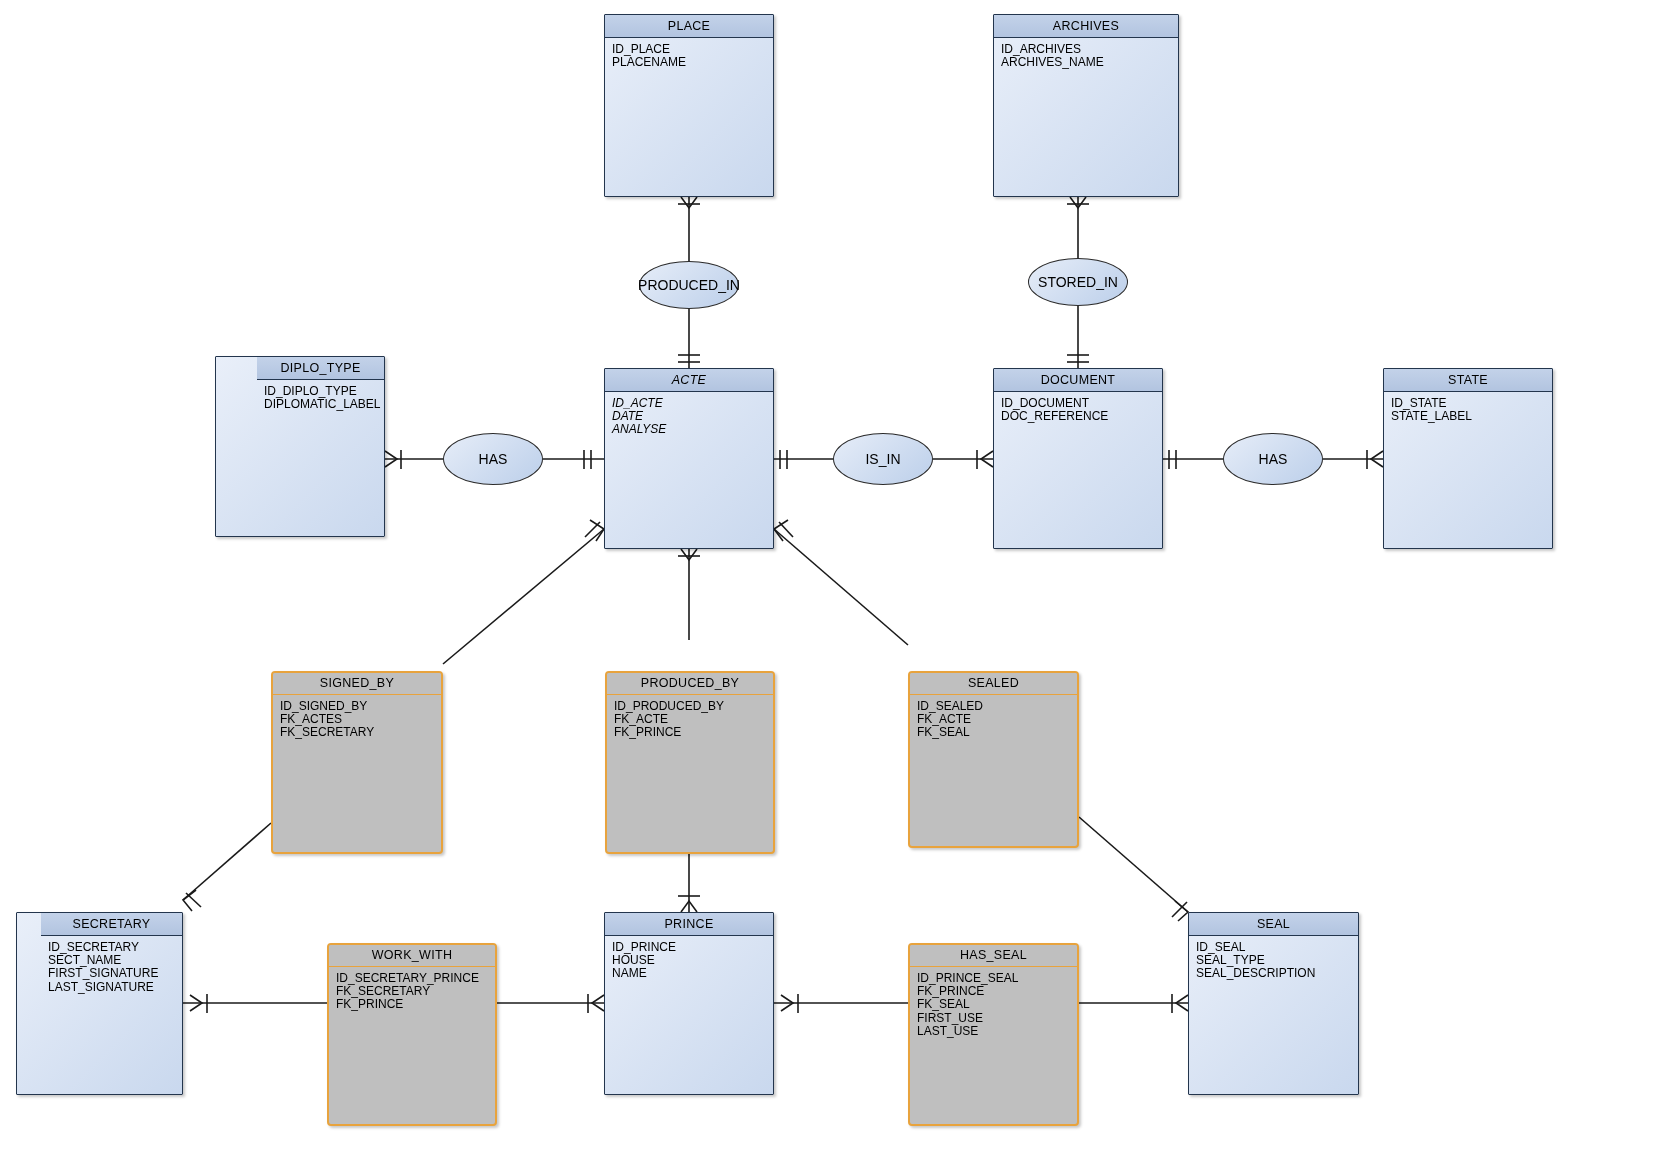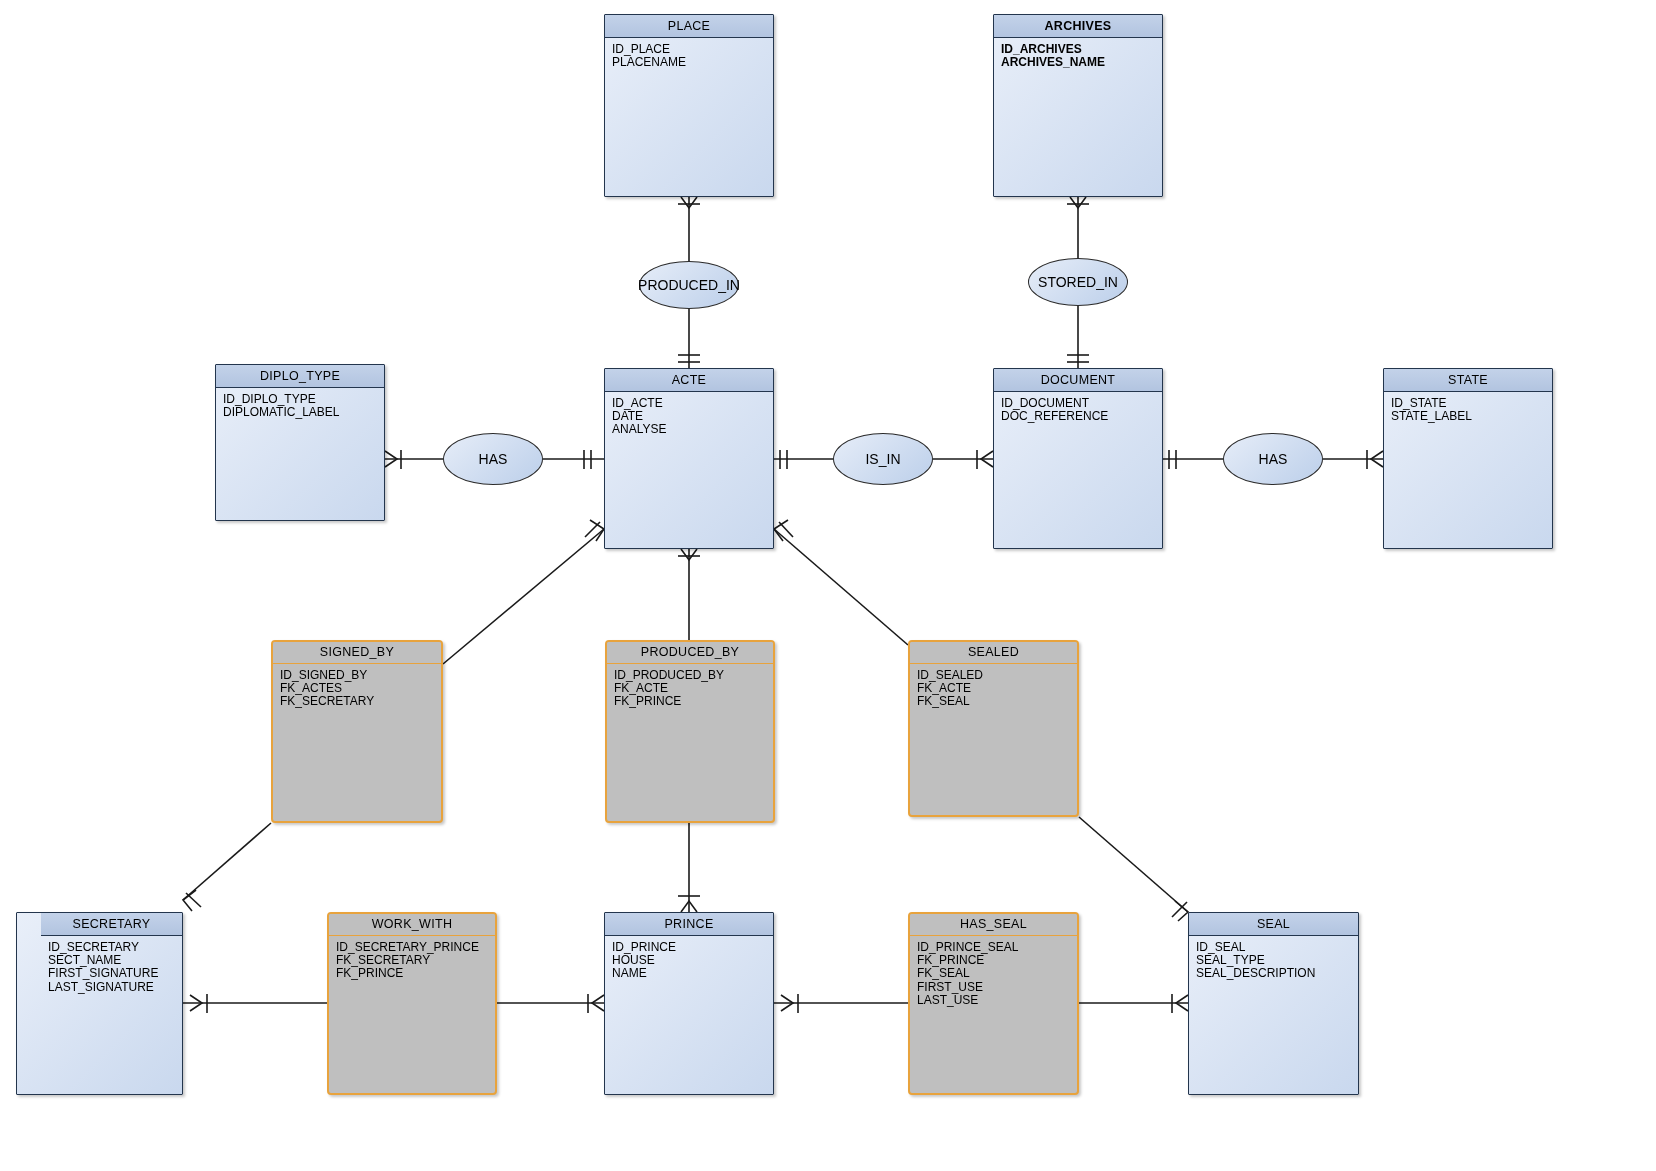--- a/index.html
+++ b/index.html
@@ -57,20 +57,21 @@
     white-space: nowrap;
     color: #000;
   }
 
   
   .entity.junction {
     border: 2px solid #e8a33d;
     border-radius: 4px;
     background: #bfbfbf;
     box-shadow: 2px 2px 3px rgba(0,0,0,0.22);
+    margin-top: 31px;
   }
   .entity.junction .ent-header {
     background: #bfbfbf;
     border-bottom: 1px solid #e8a33d;
     height: 22px;
     line-height: 21px;
   }
 
   .relationship {
     position: absolute;
@@ -176,35 +177,35 @@
   </svg>
 
   <div id="entity-layer">
       <div class="entity" style="left: 604px; top: 14px; width: 170px; height: 183px;">
         <div class="ent-header">PLACE</div>
         <div class="ent-body">
           <div class="attr">ID_PLACE</div>
           <div class="attr">PLACENAME</div>
         </div>
       </div>
-      <div class="entity" style="left: 993px; top: 14px; width: 170px; height: 183px; font-weight: bold;">
+      <div class="entity" style="left: 993px; top: 14px; width: 186px; height: 183px;">
         <div class="ent-header">ARCHIVES</div>
         <div class="ent-body">
           <div class="attr">ID_ARCHIVES</div>
           <div class="attr">ARCHIVES_NAME</div>
         </div>
       </div>
-      <div class="entity" style="left: 215px; top: 364px; width: 170px; height: 157px;">
+      <div class="entity" style="left: 215px; top: 356px; width: 170px; height: 181px; padding-left: 41px;">
         <div class="ent-header">DIPLO_TYPE</div>
         <div class="ent-body">
           <div class="attr">ID_DIPLO_TYPE</div>
           <div class="attr">DIPLOMATIC_LABEL</div>
         </div>
       </div>
-      <div class="entity" style="left: 604px; top: 368px; width: 170px; height: 181px;">
+      <div class="entity" style="left: 604px; top: 368px; width: 170px; height: 181px; font-style: italic;">
         <div class="ent-header">ACTE</div>
         <div class="ent-body">
           <div class="attr">ID_ACTE</div>
           <div class="attr">DATE</div>
           <div class="attr">ANALYSE</div>
         </div>
       </div>
       <div class="entity" style="left: 993px; top: 368px; width: 170px; height: 181px;">
         <div class="ent-header">DOCUMENT</div>
         <div class="ent-body">

